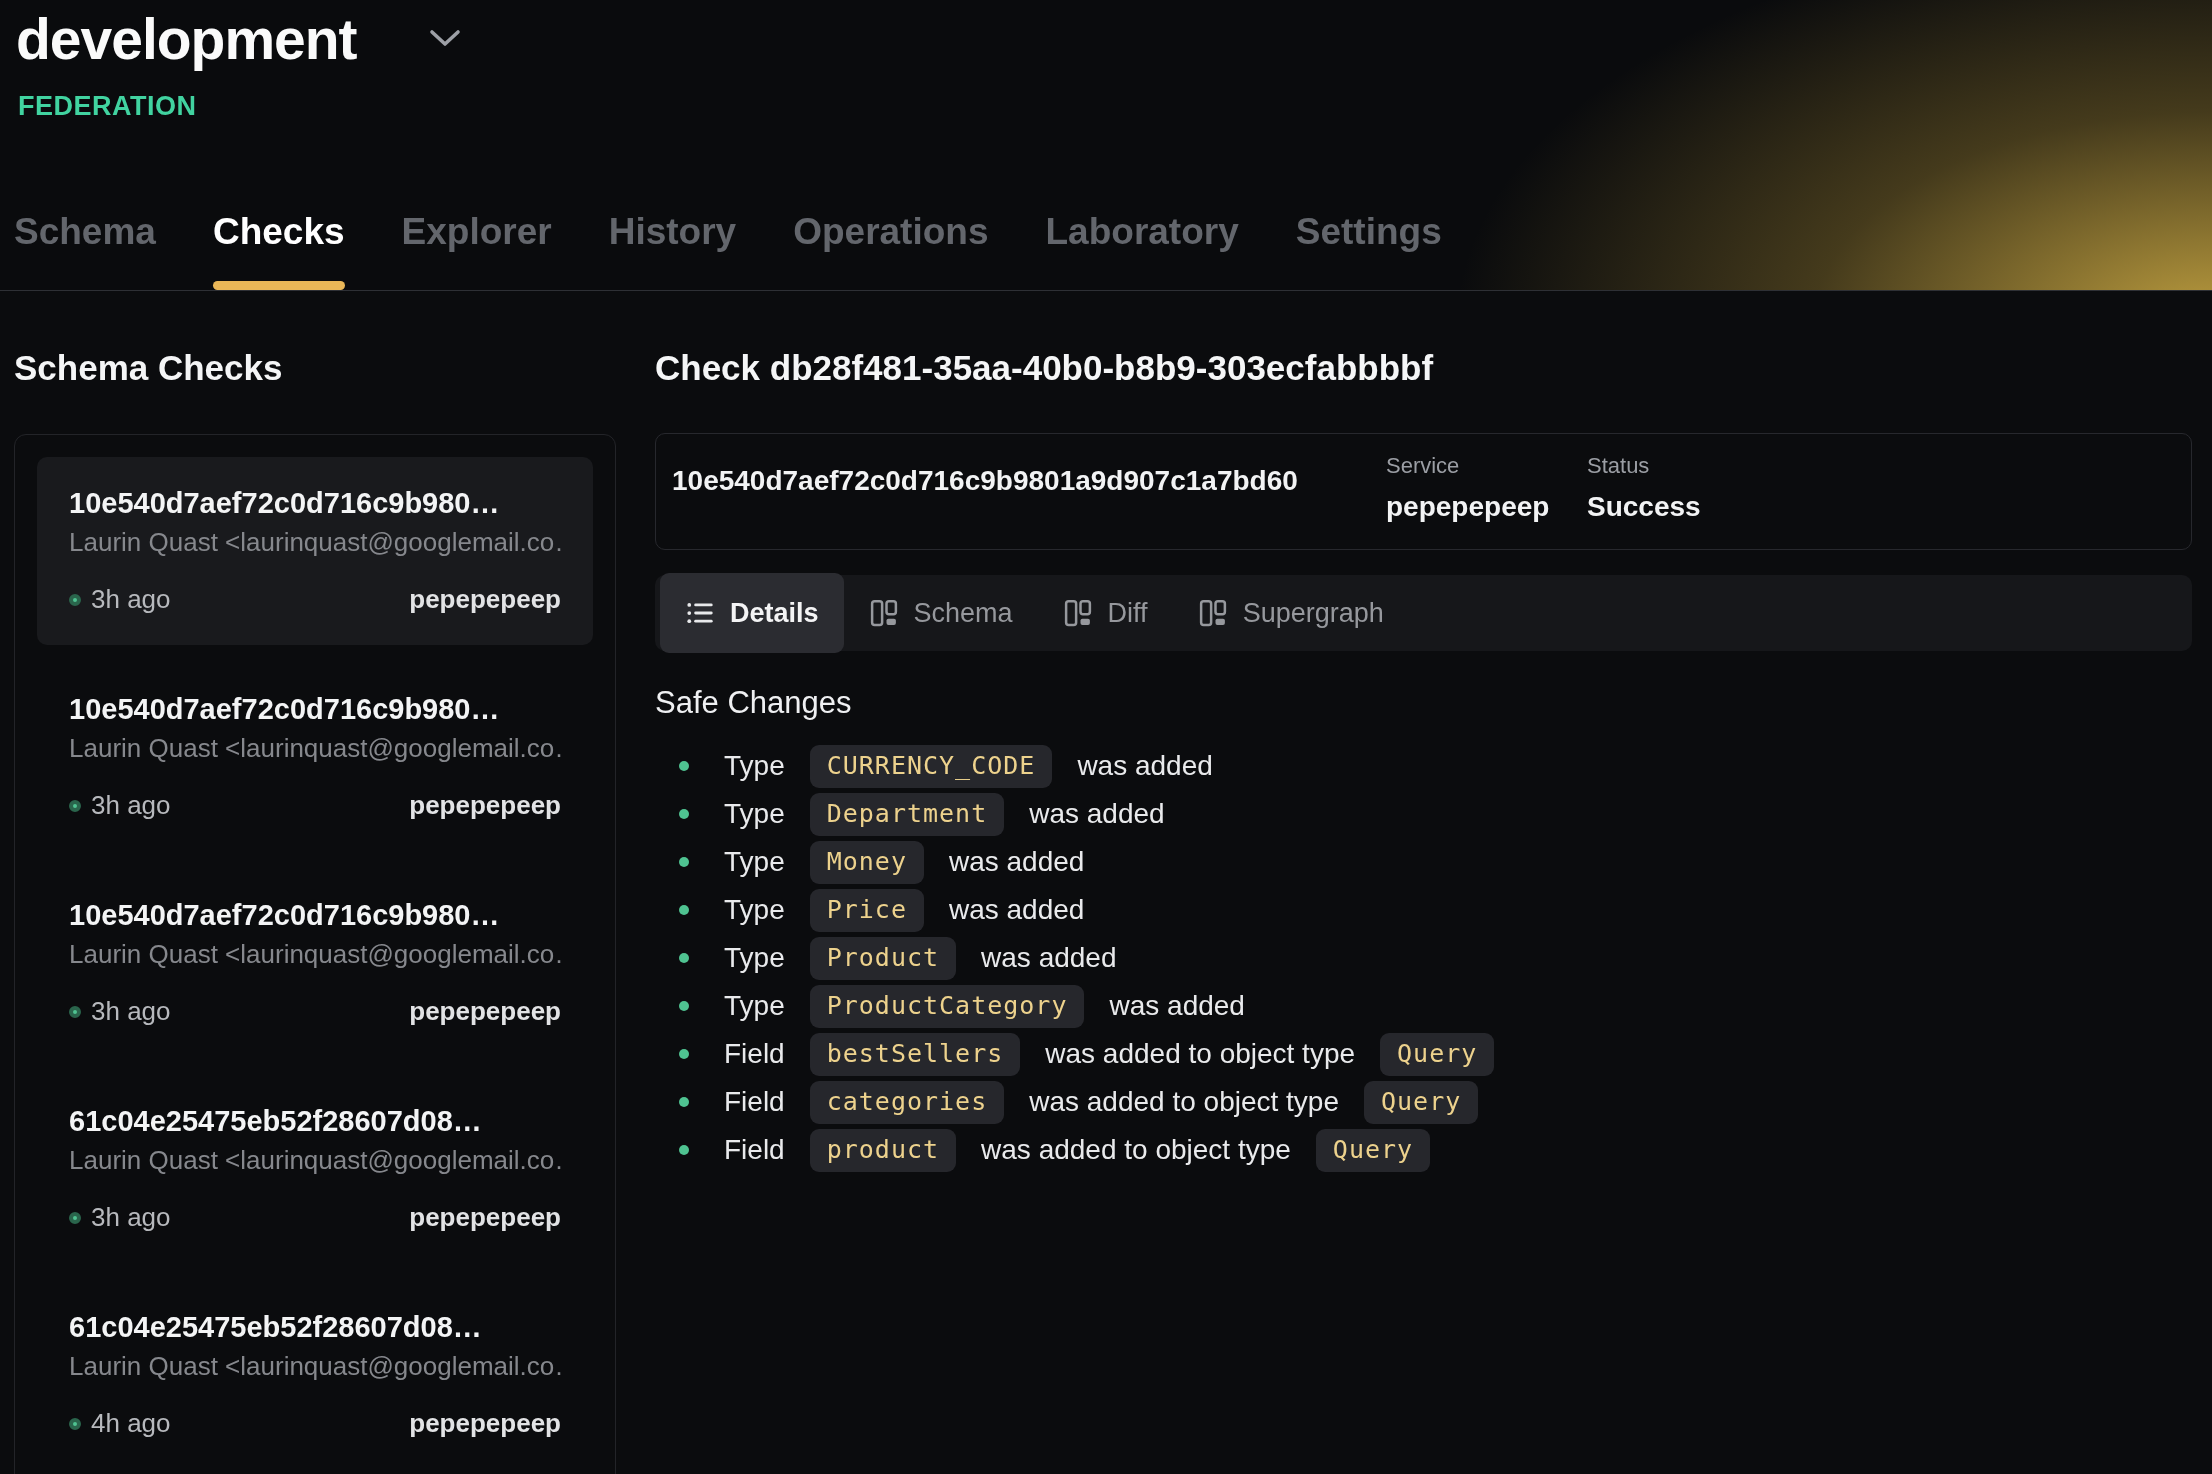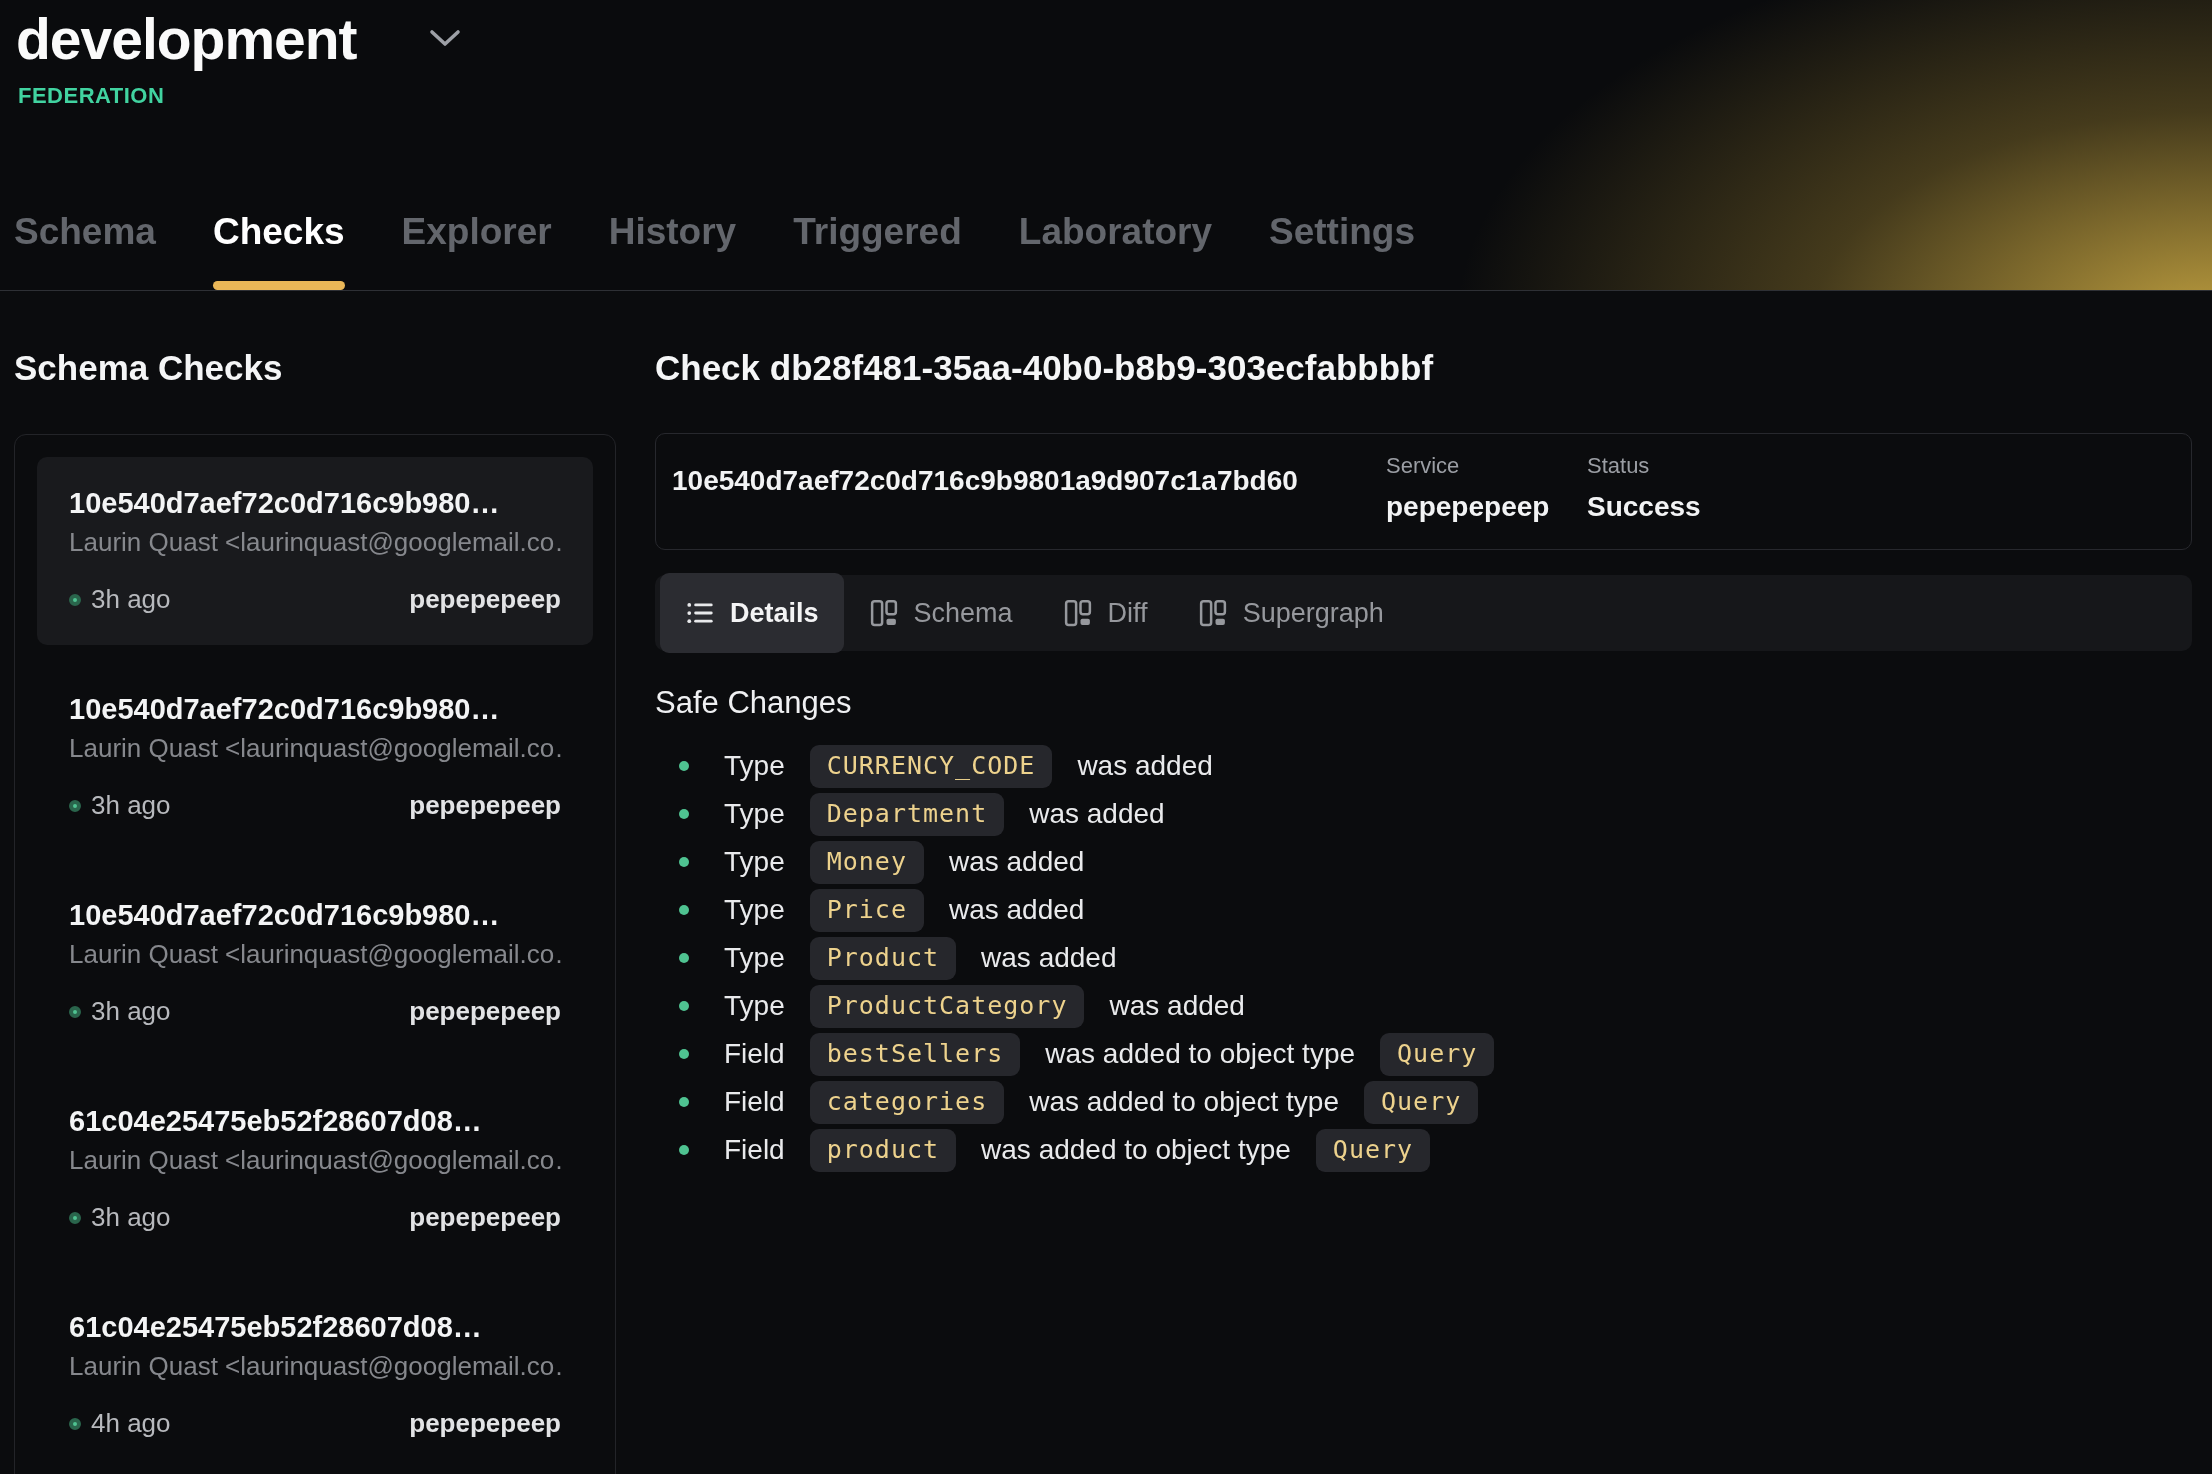--- a/index.html
+++ b/index.html
@@ -14,21 +14,21 @@
   
   .header{
     position:relative;height:291px;border-bottom:1px solid #2e3035;
     background:
       radial-gradient(1050px 560px at 100% 112%, rgba(214,178,70,0.88) 0%, rgba(150,124,48,0.42) 38%, rgba(20,18,12,0) 72%),
       #0a0b0d;
   }
   .proj-row{position:absolute;top:6px;left:16px;display:flex;align-items:center;gap:72px;}
   .proj-name{font-size:57px;font-weight:700;letter-spacing:-1px;color:#fafafa;}
   .chev svg{display:block;}
-  .fed{position:absolute;top:83px;left:18px;font-size:22px;font-weight:700;letter-spacing:0.5px;color:var(--teal);}
+  .fed{position:absolute;top:91px;left:18px;font-size:27px;font-weight:700;letter-spacing:0.5px;color:var(--teal);}
   .nav{position:absolute;left:14px;bottom:0;display:flex;column-gap:57px;}
   .nav-tab{position:relative;padding:0 0 37px 0;font-size:37px;font-weight:700;color:var(--navdim);cursor:pointer;}
   .nav-tab.active{color:#ffffff;}
   .nav-tab.active::after{content:"";position:absolute;left:0;right:0;bottom:0;height:9px;border-radius:6px;background:var(--accent);}
 
   
   .main{display:flex;padding:0 20px 0 14px;}
   .left-col{width:602px;flex-shrink:0;}
   .section-heading{margin-top:57px;font-size:35px;font-weight:700;color:#f4f5f6;}
   .checks-box{margin-top:46px;height:1080px;border:1px solid var(--panel-border);border-radius:12px;padding:22px;}
@@ -71,21 +71,21 @@
           <polyline points="3,3 16,15 29,3" fill="none" stroke="#9da0a6" stroke-width="3.6" stroke-linecap="round" stroke-linejoin="round"></polyline>
         </svg>
     </span>
   </div>
   <div class="fed">FEDERATION</div>
   <nav class="nav">
       <div class="nav-tab">Schema</div>
       <div class="nav-tab active">Checks</div>
       <div class="nav-tab">Explorer</div>
       <div class="nav-tab">History</div>
-      <div class="nav-tab">Triggered</div>
+      <div class="nav-tab">Operations</div>
       <div class="nav-tab">Laboratory</div>
       <div class="nav-tab">Settings</div>
     </nav>
 </header>
 
 <div class="main">
   <section class="left-col">
     <h2 class="section-heading">Schema Checks</h2>
     <div class="checks-box">
         <article class="check-item selected">

